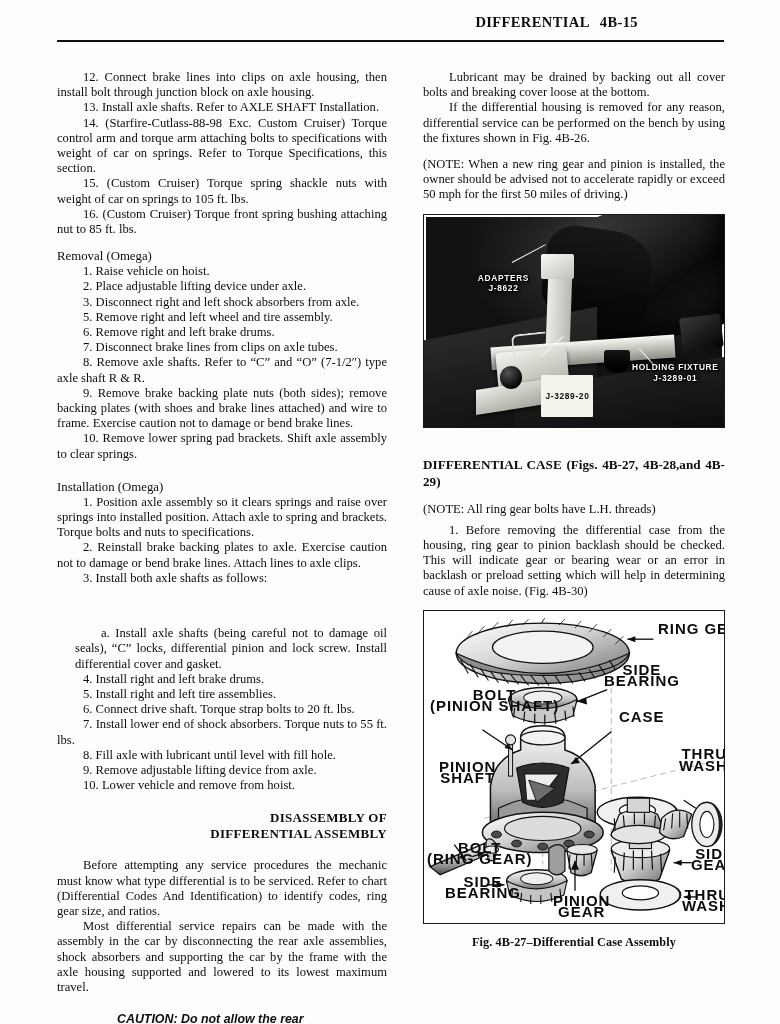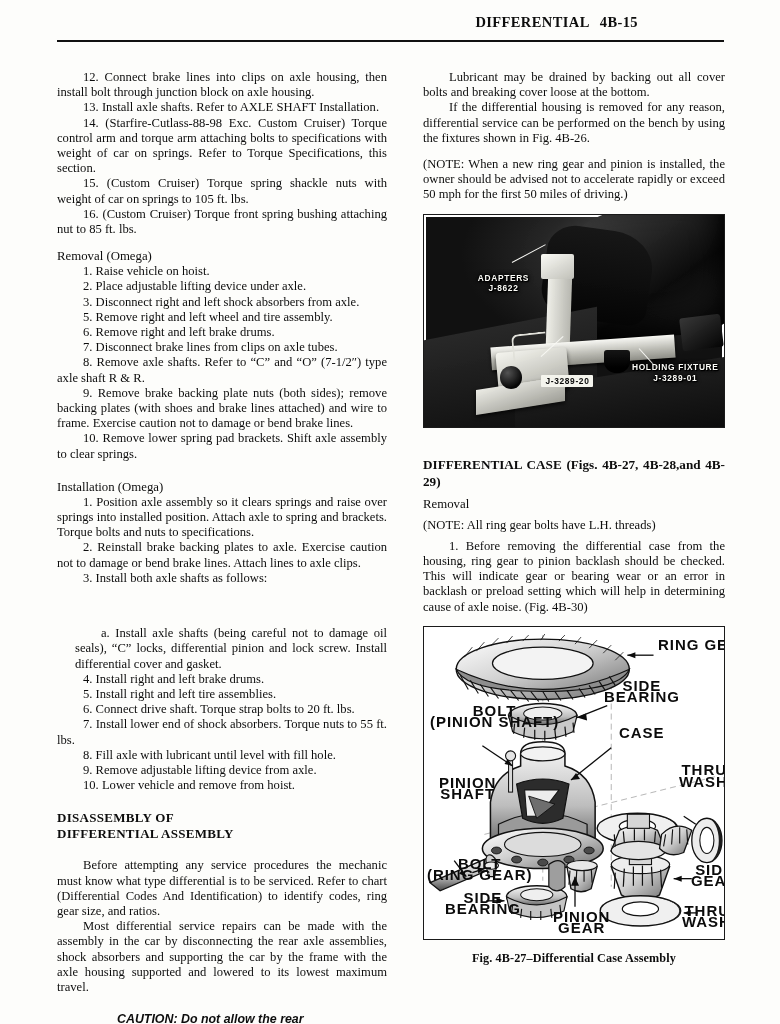--- a/index.html
+++ b/index.html
@@ -35,21 +35,21 @@
   p{margin:0;font-size:12.6px;line-height:15.2px;text-align:justify;
     text-justify:inter-word;}
   p.ind{text-indent:26px;}
   p.ind-num{text-indent:26px;}
   .gap{height:11px;}
   .gap-s{height:6px;}
   .gap-l{height:17px;}
 
   .sub-head{font-weight:normal;font-size:12.8px;line-height:16px;margin:0;}
   .center-head{
-    text-align:left;font-weight:bold;font-size:13px;line-height:15.5px;
+    text-align:right;font-weight:bold;font-size:13px;line-height:15.5px;
     letter-spacing:.3px;margin:0;
   }
   .sec-head{font-weight:bold;font-size:13.2px;line-height:17px;margin:0;}
 
   .caution{
     font-family:"Liberation Sans", sans-serif;
     font-style:italic;font-weight:700;
     font-size:12.4px;line-height:15.4px;
     margin:0 0 0 60px;width:215px;text-align:left;
   }
@@ -153,21 +153,21 @@
 
   .plabel{
     position:absolute;color:#f6f6f2;
     font-family:"Liberation Sans", sans-serif;
     font-size:8.4px;font-weight:600;letter-spacing:.65px;
     line-height:10.4px;text-align:center;white-space:nowrap;
     text-shadow:0 0 3px #000,0 0 5px #000,1px 1px 1px #000;
   }
   .plabel.boxed{
     background:#eeeee8;color:#111;text-shadow:none;
-    padding:1px 4px;border-radius:1px;
+    padding:16px 4px;border-radius:1px;
   }
   .lead{position:absolute;background:#f2f2ee;transform-origin:left center;height:1.1px;}
 
   
   .art{position:absolute;inset:0;}
   .dlabel{
     position:absolute;
     font-family:"Liberation Sans", sans-serif;
     font-size:15px;font-weight:600;letter-spacing:.95px;
     line-height:11.4px;color:#0b0b0b;white-space:nowrap;
@@ -275,21 +275,20 @@
         </div>
       </div>
     </div>
 
     <div class="gap"></div>
 
     <div class="gap-l"></div>
     <p class="sec-head">DIFFERENTIAL CASE (Figs. 4B-27, 4B-28,and 4B-29)</p>
 
     <div class="gap-s"></div>
-    <p class="sub-head">Removal</p>
 
     <div class="gap-s"></div>
     <p>(NOTE:  All ring gear bolts have L.H. threads)</p>
 
     <div class="gap-s"></div>
     <p class="ind-num">1. Before removing the differential case from the housing, ring gear to pinion backlash should be checked. This will indicate gear or bearing wear or an error in backlash or preload setting which will help in determining cause of axle noise. (Fig. 4B-30)</p>
 
     <div class="gap"></div>
 
     <div class="fig-box fig2">

